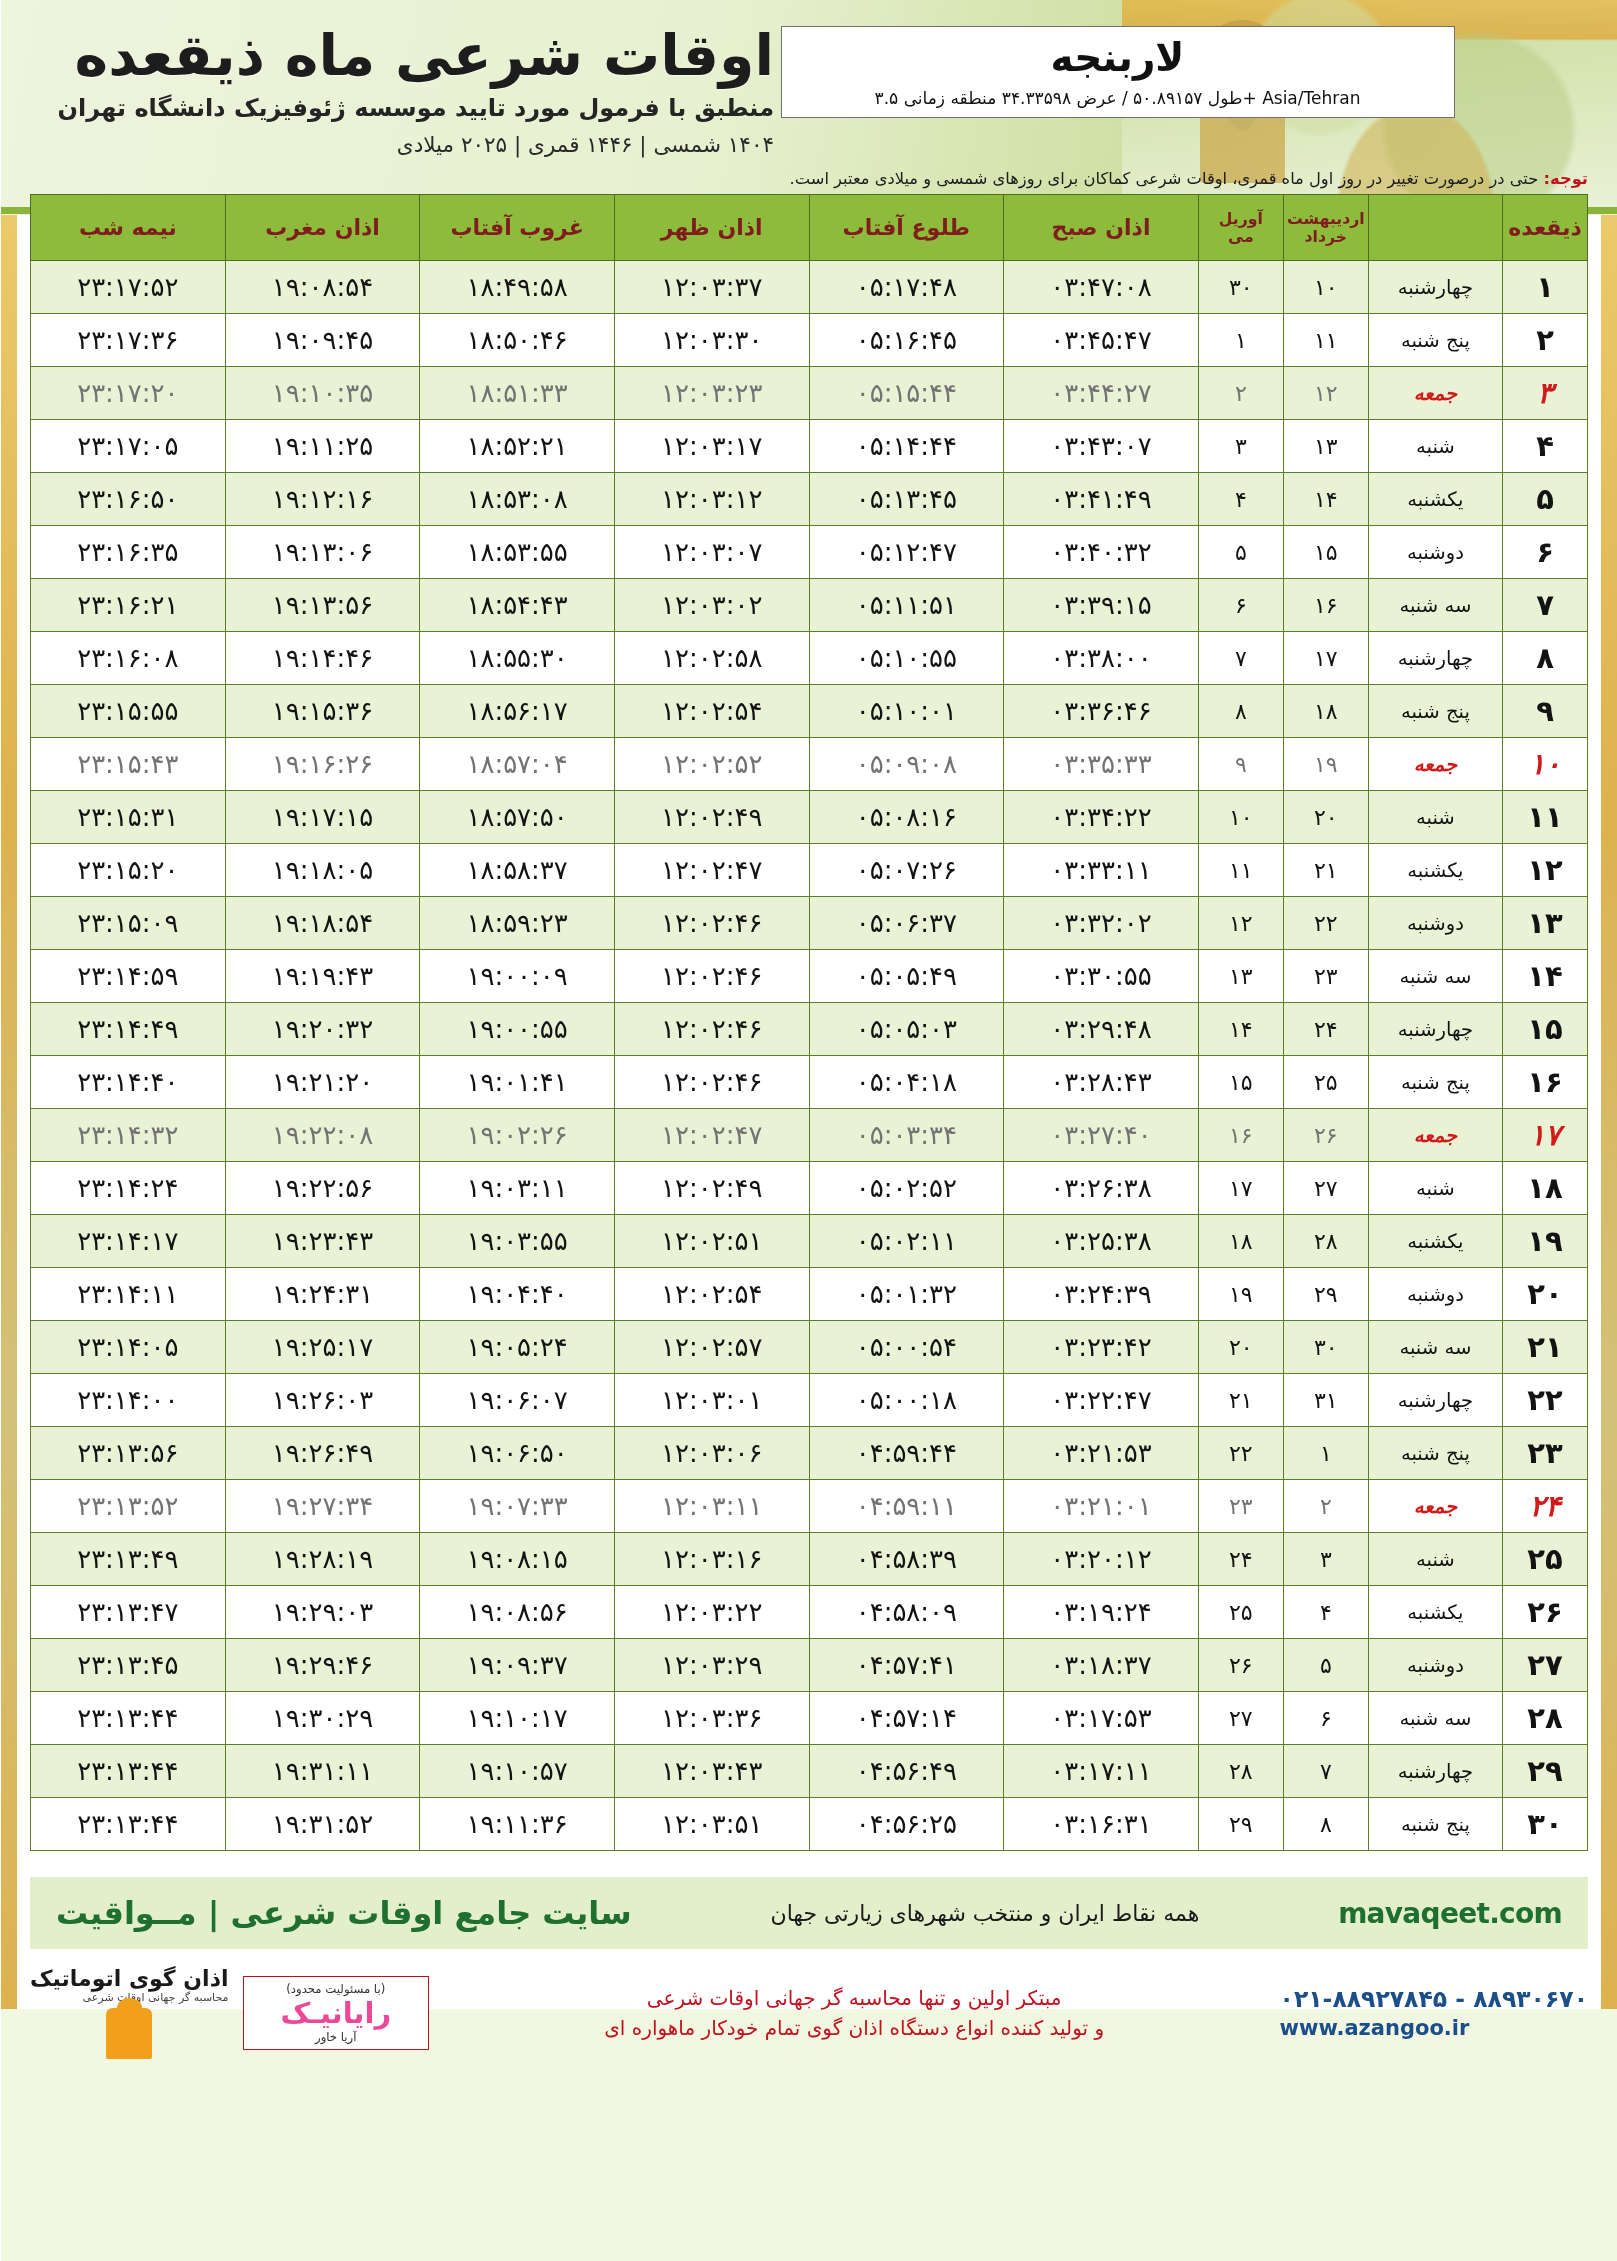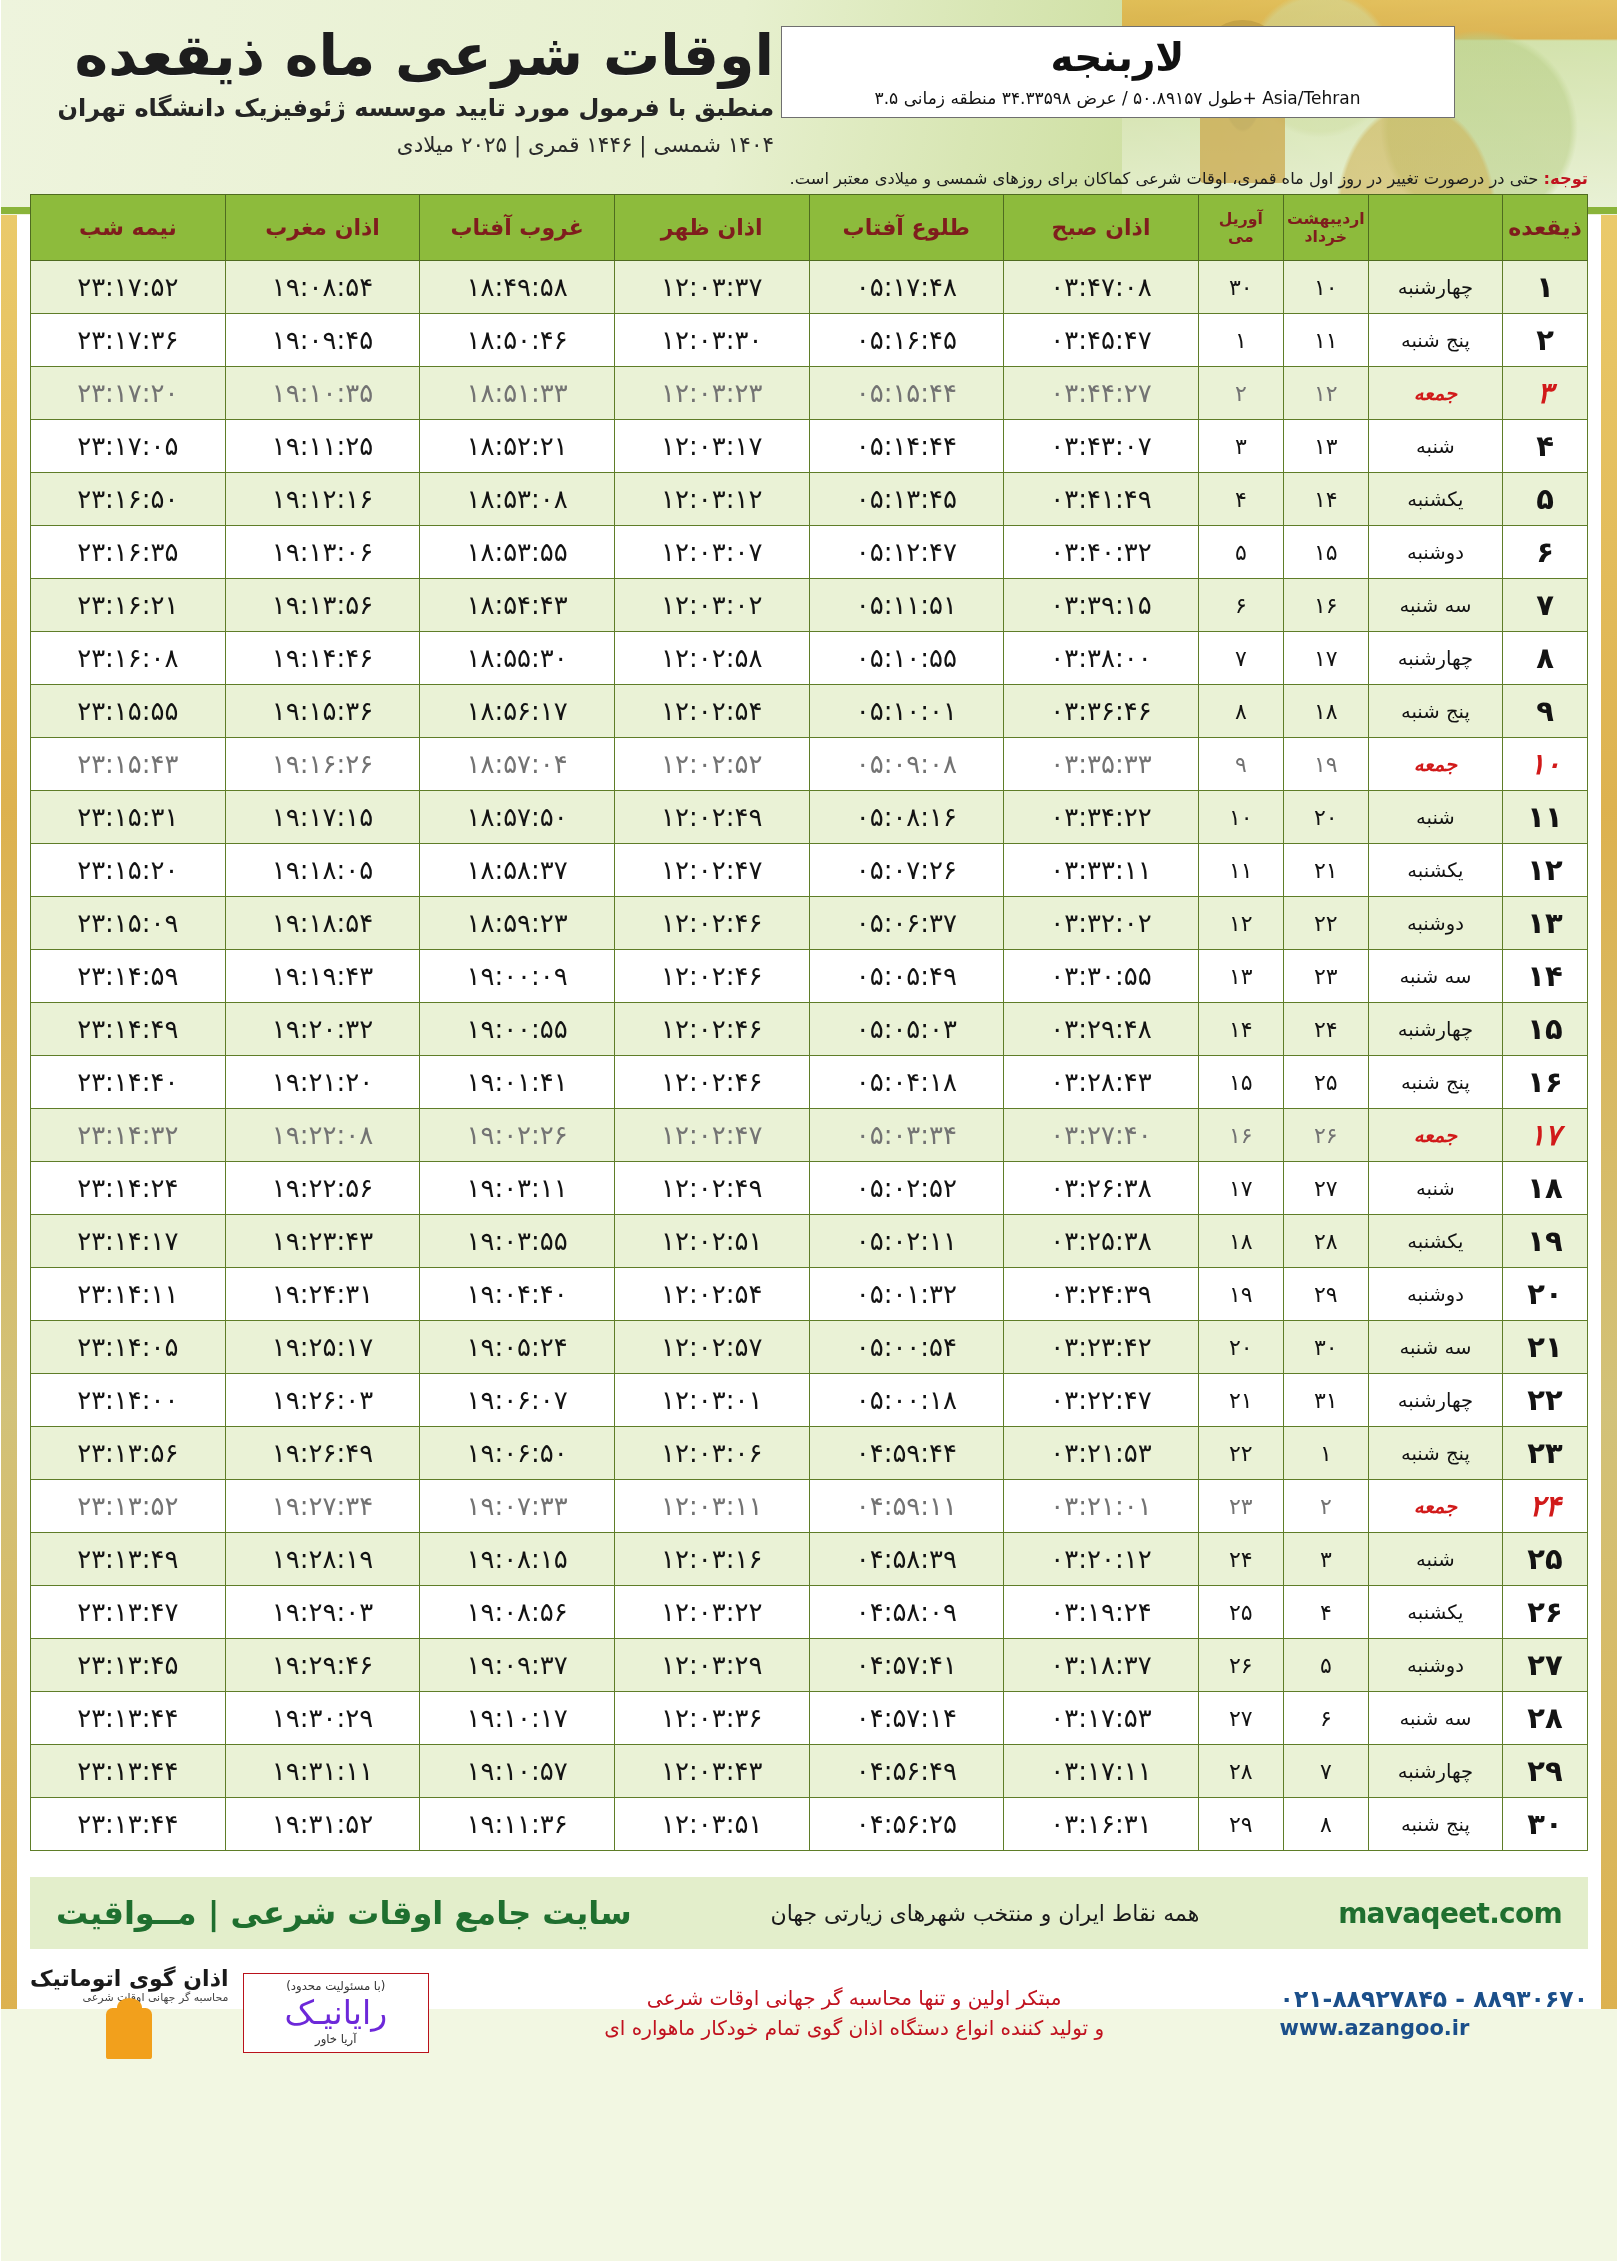--- a/index.html
+++ b/index.html
@@ -104,21 +104,21 @@
   .foot-title{font-size:32px;font-weight:bold;color:#1f6f2f;white-space:nowrap;}
   .foot-title .sep{color:#1f6f2f;}
   .foot-bottom{display:flex;align-items:center;justify-content:space-between;margin:17px 30px 0 30px;}
   .phones{font-size:23.5px;color:#1b4f8a;font-weight:bold;direction:ltr;text-align:left;line-height:1.3;}
   .phones .site{font-size:21px;}
   .foot-desc{font-size:20px;color:#c1121f;text-align:center;flex:1;padding:0 15.7px;line-height:1.5;}
   .logos{display:flex;align-items:center;gap:14.4px;}
   .logo-rayaneek{
     border:1.3px solid #b9121b;padding:5.2px 10.4px;text-align:center;min-width:163px;background:#fff;
   }
-  .logo-rayaneek .big{font-size:33px;font-weight:normal;color:#6d28d9;}
+  .logo-rayaneek .big{font-size:29px;font-weight:bold;color:#ec4899;}
   .logo-rayaneek .sm{font-size:11.7px;color:#333;}
   .logo-azangoo{display:flex;align-items:center;gap:4px;flex-direction:column;}
   .azan-icon{
     width:46px;height:51px;background:#f2a01c;border-radius:6.5px 6.5px 2.6px 2.6px;position:relative;
   }
   .azan-icon:after{content:"";position:absolute;left:10.4px;top:-10.4px;width:25px;height:19.6px;background:#f2a01c;border-radius:50% 50% 0 0;}
   .azan-text .t1{font-size:22px;font-weight:bold;color:#1a1a1a;}
   .azan-text .t2{font-size:11px;color:#444;}
 </style>
 </head>

